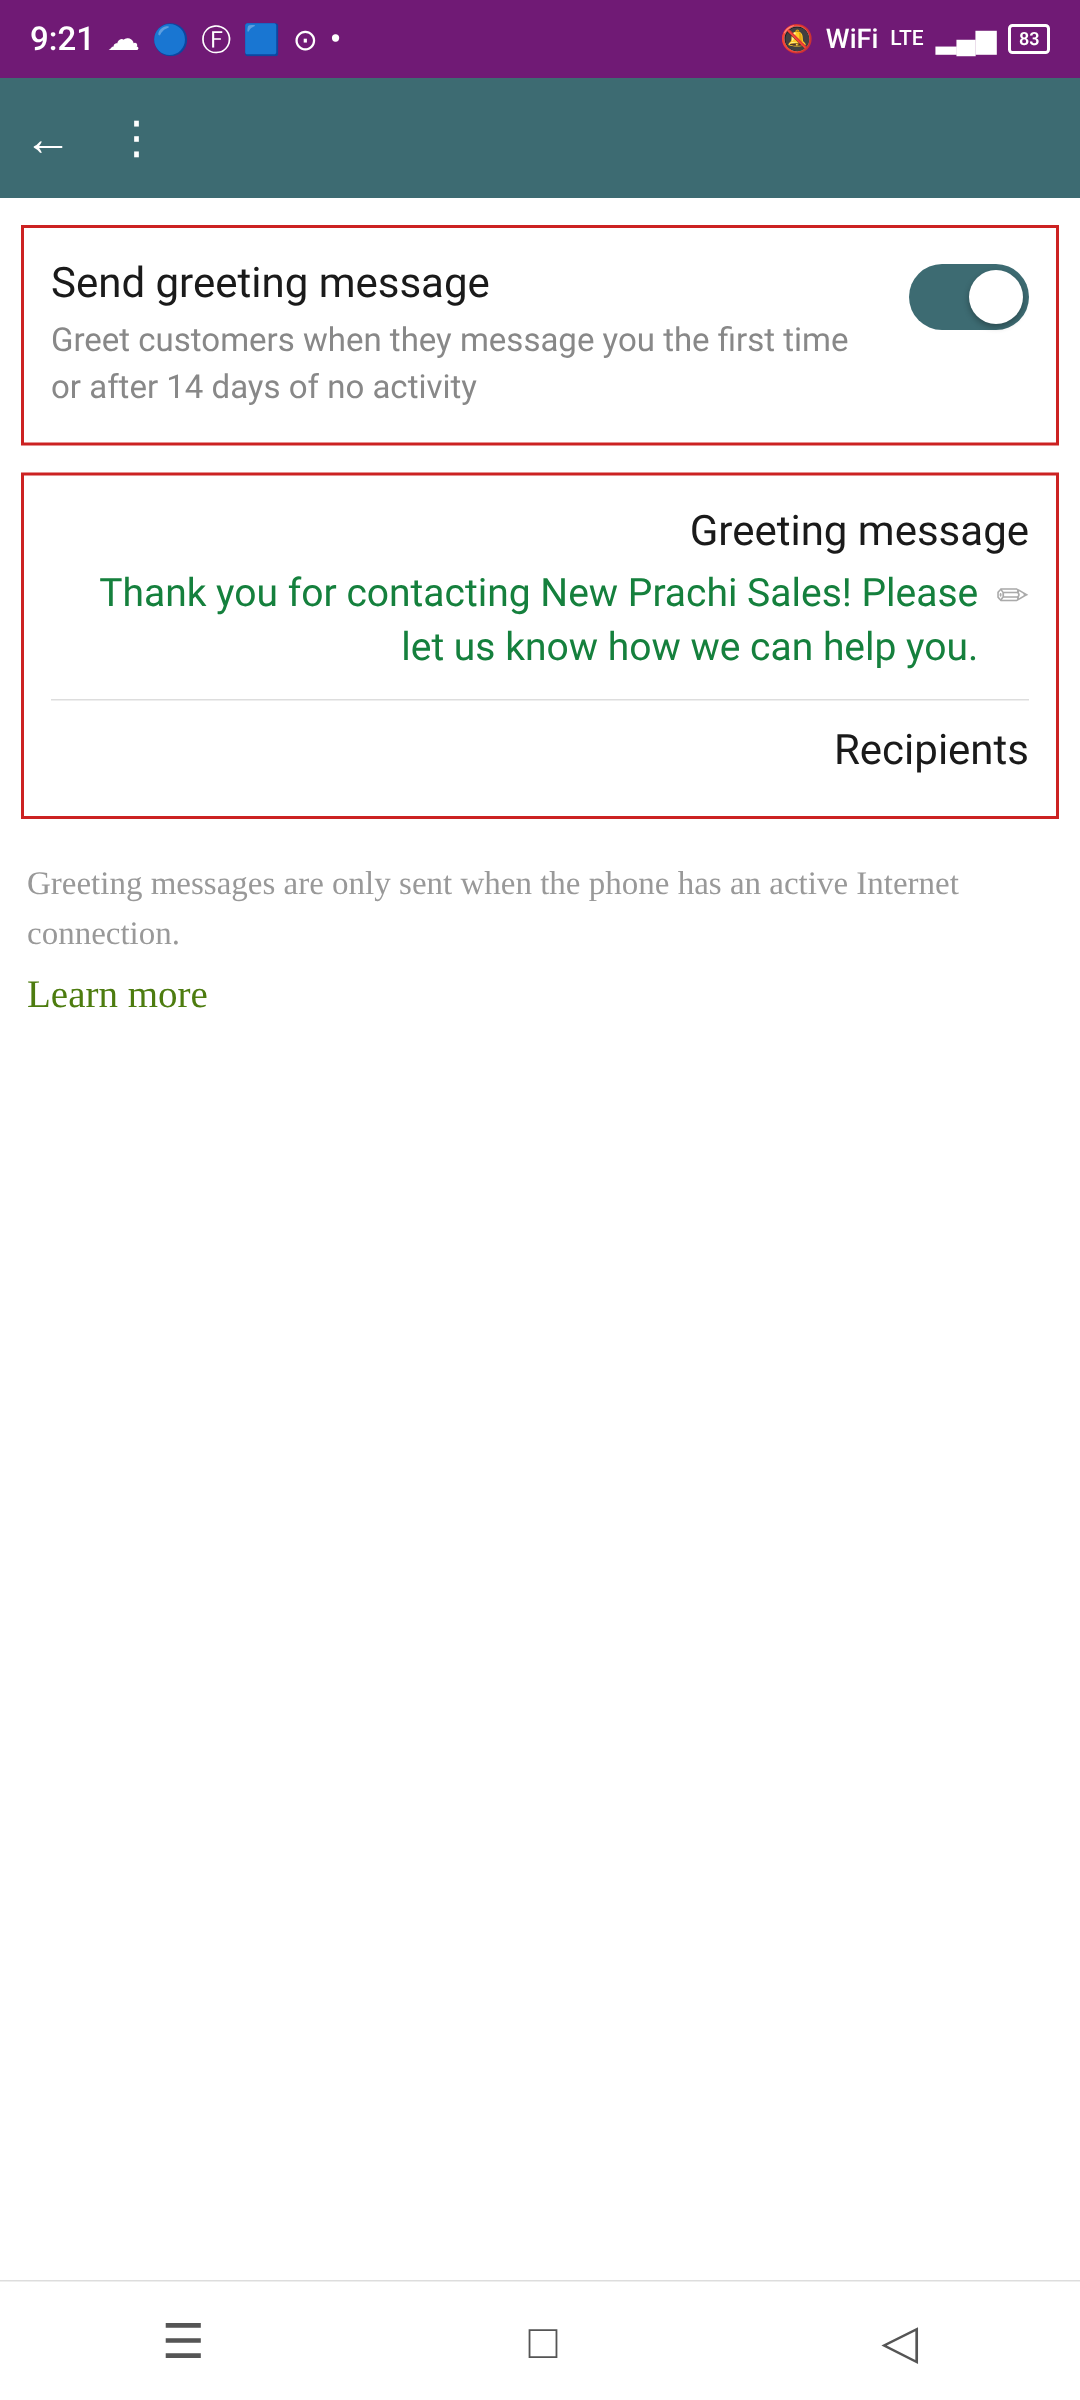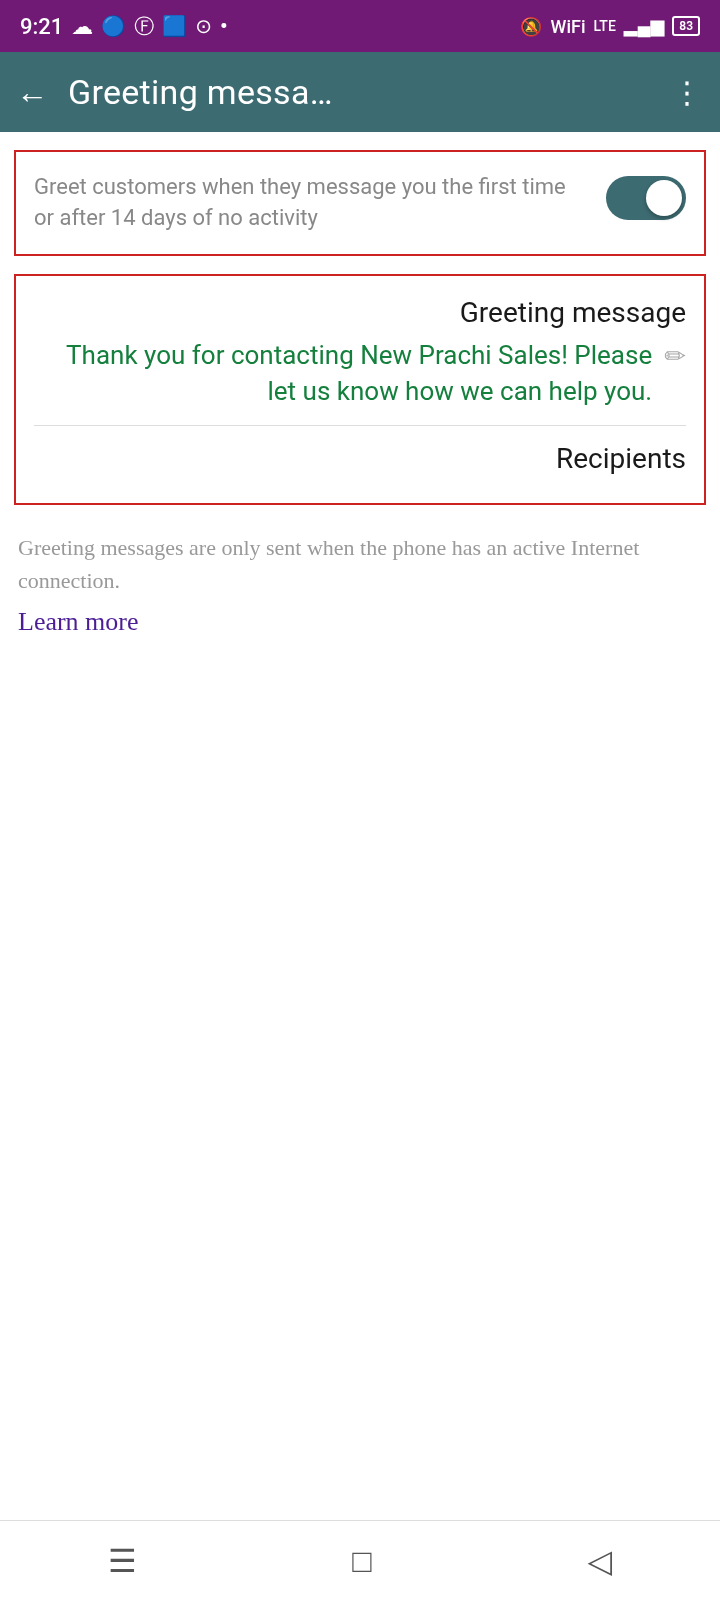--- a/index.html
+++ b/index.html
@@ -195,21 +195,21 @@
       font-family: Liberation Serif, serif;
     }
     .footer-text {
       font-size: 22px;
       color: #999;
       line-height: 1.5;
       margin-bottom: 10px;
     }
     .footer-link {
       font-size: 26px;
-      color: #4c1d95;
+      color: #4d7c0f;
       cursor: pointer;
     }
 
     
     .nav-bar {
       background: #fff;
       height: 80px;
       display: flex;
       align-items: center;
       justify-content: space-around;
@@ -239,29 +239,29 @@
     <span>🔕</span>
     <span>WiFi</span>
     <span style="font-size:14px;">LTE</span>
     <span>▂▄▆</span>
     <span class="battery-box">83</span>
   </div>
 </div>
 
 <div class="app-bar">
   <span class="app-bar-back">←</span>
-  <span class="app-bar-title">Greeting messa…</span>
   <span class="app-bar-more">⋮</span>
 </div>
 
 <div class="content">
 
   <div class="card-bordered">
     <div class="toggle-row">
       <div class="toggle-text">
+        <div class="toggle-title">Send greeting message</div>
         <div class="toggle-desc">Greet customers when they message you the first time or after 14 days of no activity</div>
       </div>
       <div class="toggle-switch">
         <div class="toggle-track">
           <div class="toggle-thumb"></div>
         </div>
       </div>
     </div>
   </div>
 

